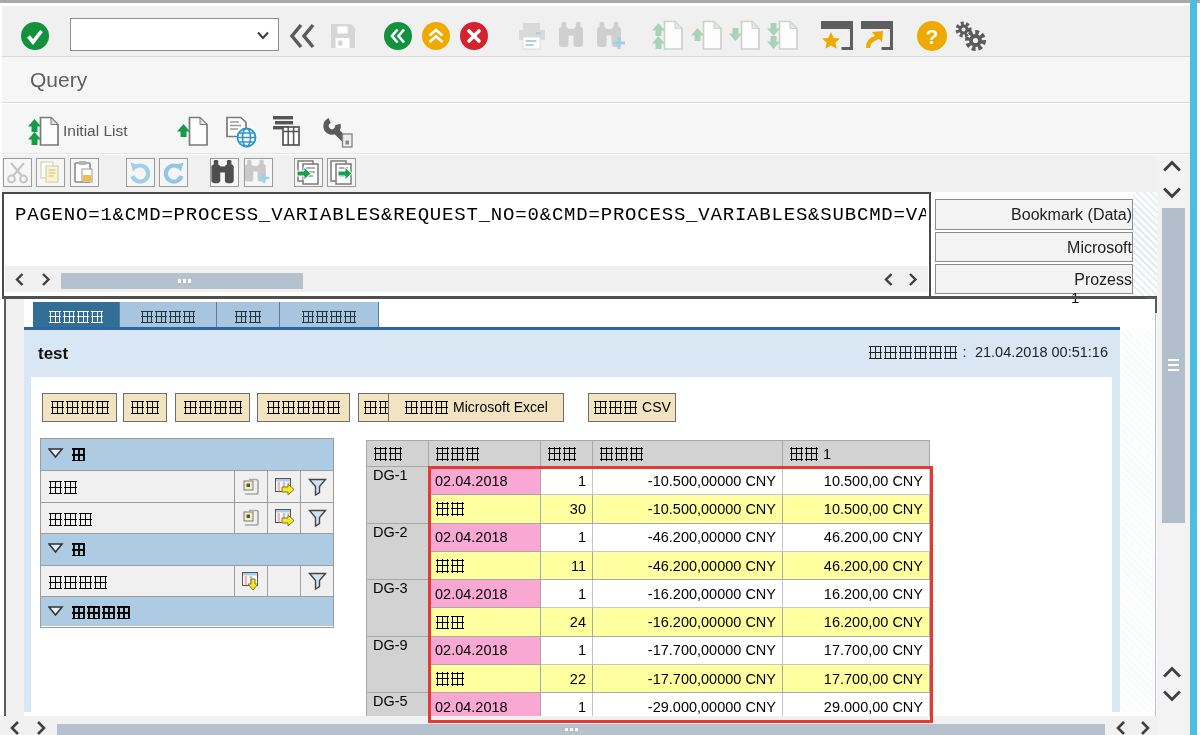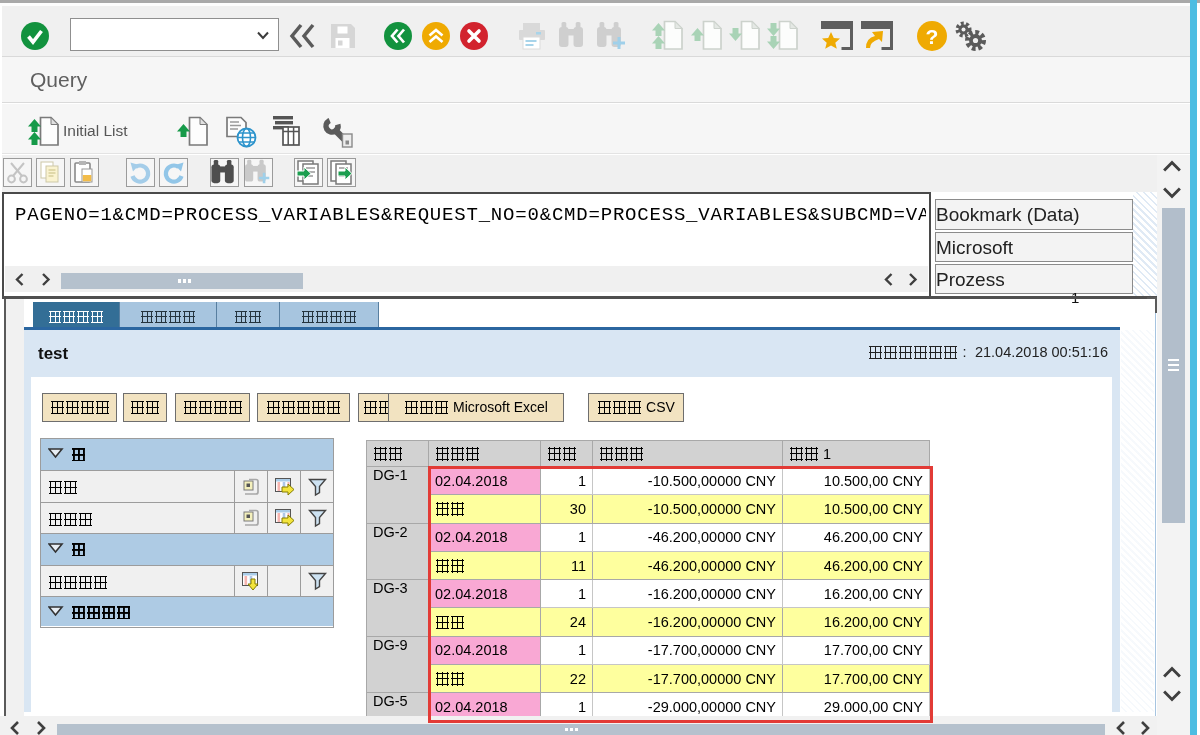--- a/index.html
+++ b/index.html
@@ -7,21 +7,21 @@
 .a{position:absolute}
 .k{display:inline-block;width:13px;height:13.5px;margin:0 1px;vertical-align:-2px;
 background-image:linear-gradient(currentColor,currentColor),linear-gradient(currentColor,currentColor),linear-gradient(currentColor,currentColor),linear-gradient(currentColor,currentColor),linear-gradient(currentColor,currentColor),linear-gradient(currentColor,currentColor);
 background-repeat:no-repeat;
 background-size:100% 1.3px,100% 1.3px,100% 1.3px,1.3px 100%,1.3px 100%,1.3px 100%;
 background-position:0 .5px,0 6px,0 12px,1px 0,6px 0,11.2px 0}
 .kb{background-size:100% 1.9px,100% 1.9px,100% 1.9px,1.9px 100%,1.9px 100%,1.9px 100%}
 .k2{width:12px;height:12.5px;background-size:100% 1.2px,100% 1.2px,100% 1.2px,1.2px 100%,1.2px 100%,1.2px 100%;background-position:0 .5px,0 5.6px,0 11.2px,1px 0,5.5px 0,10.3px 0}
 .btn2{position:absolute;top:393px;height:29px;background:#f2e3c1;border:1px solid #6e6e6e;color:#000;font-size:14px;line-height:26px;text-align:center}
 .tb2{position:absolute;top:158px;width:29px;height:29px;background:#f6f6f6;border:1px solid #9b9b9b}
-.bkm{position:absolute;left:935px;width:198px;height:31px;background:#f3f3f3;border:1px solid #8b8b8b;color:#222;font-size:19px;text-align:left;line-height:29px}
+.bkm{position:absolute;left:935px;width:198px;height:31px;background:#f3f3f3;border:1px solid #8b8b8b;color:#222;font-size:16px;text-align:right;line-height:29px}
 .hatch{background:repeating-linear-gradient(45deg,#ffffff 0 3.1px,#e0eaf5 3.1px 4.9px)}
 </style></head>
 <body>
 
 <div class="a" style="left:0;top:0;width:1200px;height:3px;background:#a9a9a9"></div>
 <div class="a" style="left:0;top:3px;width:1200px;height:3px;background:#fdfdfd"></div>
 
 <div class="a" style="left:2px;top:6px;width:1188px;height:51px;background:#f0f0f0;border-bottom:1px solid #d9d9d9"></div>
 <div class="a" style="left:2px;top:57px;width:1188px;height:46px;background:#f6f6f6;border-bottom:1px solid #dadada"></div>
 <div class="a" style="left:30px;top:68px;color:#5f5f5f;font-size:21px">Query</div>
@@ -290,21 +290,21 @@
 <div class="a" style="left:24px;top:330px;width:1096px;height:382px;background:#d9e6f3"></div>
 <div class="a" style="left:31px;top:377px;width:1081px;height:343px;background:#fff"></div>
 <div class="a" style="left:38px;top:344px;font-size:17px;font-weight:bold;color:#111">test</div>
 <div class="a" style="left:700px;top:344px;width:408px;font-size:14.5px;color:#222;text-align:right;white-space:nowrap"><b style="font-weight:normal"><i class="k"></i><i class="k"></i><i class="k"></i><i class="k"></i><i class="k"></i><i class="k"></i></b><span style="display:inline-block;width:13px;text-align:center">:</span> 21.04.2018 00:51:16</div>
 <div class="btn2" style="left:42px;width:75px"><i class="k"></i><i class="k"></i><i class="k"></i><i class="k"></i></div>
 <div class="btn2" style="left:123px;width:44px"><i class="k"></i><i class="k"></i></div>
 <div class="btn2" style="left:175px;width:75px"><i class="k"></i><i class="k"></i><i class="k"></i><i class="k"></i></div>
 <div class="btn2" style="left:257px;width:93px"><i class="k"></i><i class="k"></i><i class="k"></i><i class="k"></i><i class="k"></i></div>
 <div class="btn2" style="left:358px;width:40px"><i class="k"></i><i class="k"></i></div>
 <div class="btn2" style="left:388px;width:176px"><i class="k"></i><i class="k"></i><i class="k"></i> Microsoft Excel</div>
-<div class="btn2" style="left:588px;width:96px"><i class="k"></i><i class="k"></i><i class="k"></i> CSV</div>
+<div class="btn2" style="left:588px;width:88px"><i class="k"></i><i class="k"></i><i class="k"></i> CSV</div>
 <svg class="a" id="tri" width="0" height="0">
     <defs>
 <g id="tricon">
         <polygon points="1,1 14,1 7.5,9" fill="#e8eef4" stroke="#333" stroke-width="1.6"></polygon>
       </g>
 <g id="dispas">
         <rect x="4" y="5" width="9" height="9" fill="#f4f0bc" stroke="#7a7a7a"></rect>
         <rect x="6.5" y="7.5" width="3.5" height="3.5" fill="#555"></rect>
         <path d="M9 3.5 h7 a2 2 0 0 1 2 2 V16 a2 2 0 0 1 -2 2 H5" fill="none" stroke="#a8a8a8" stroke-width="1.7"></path>
       </g>

